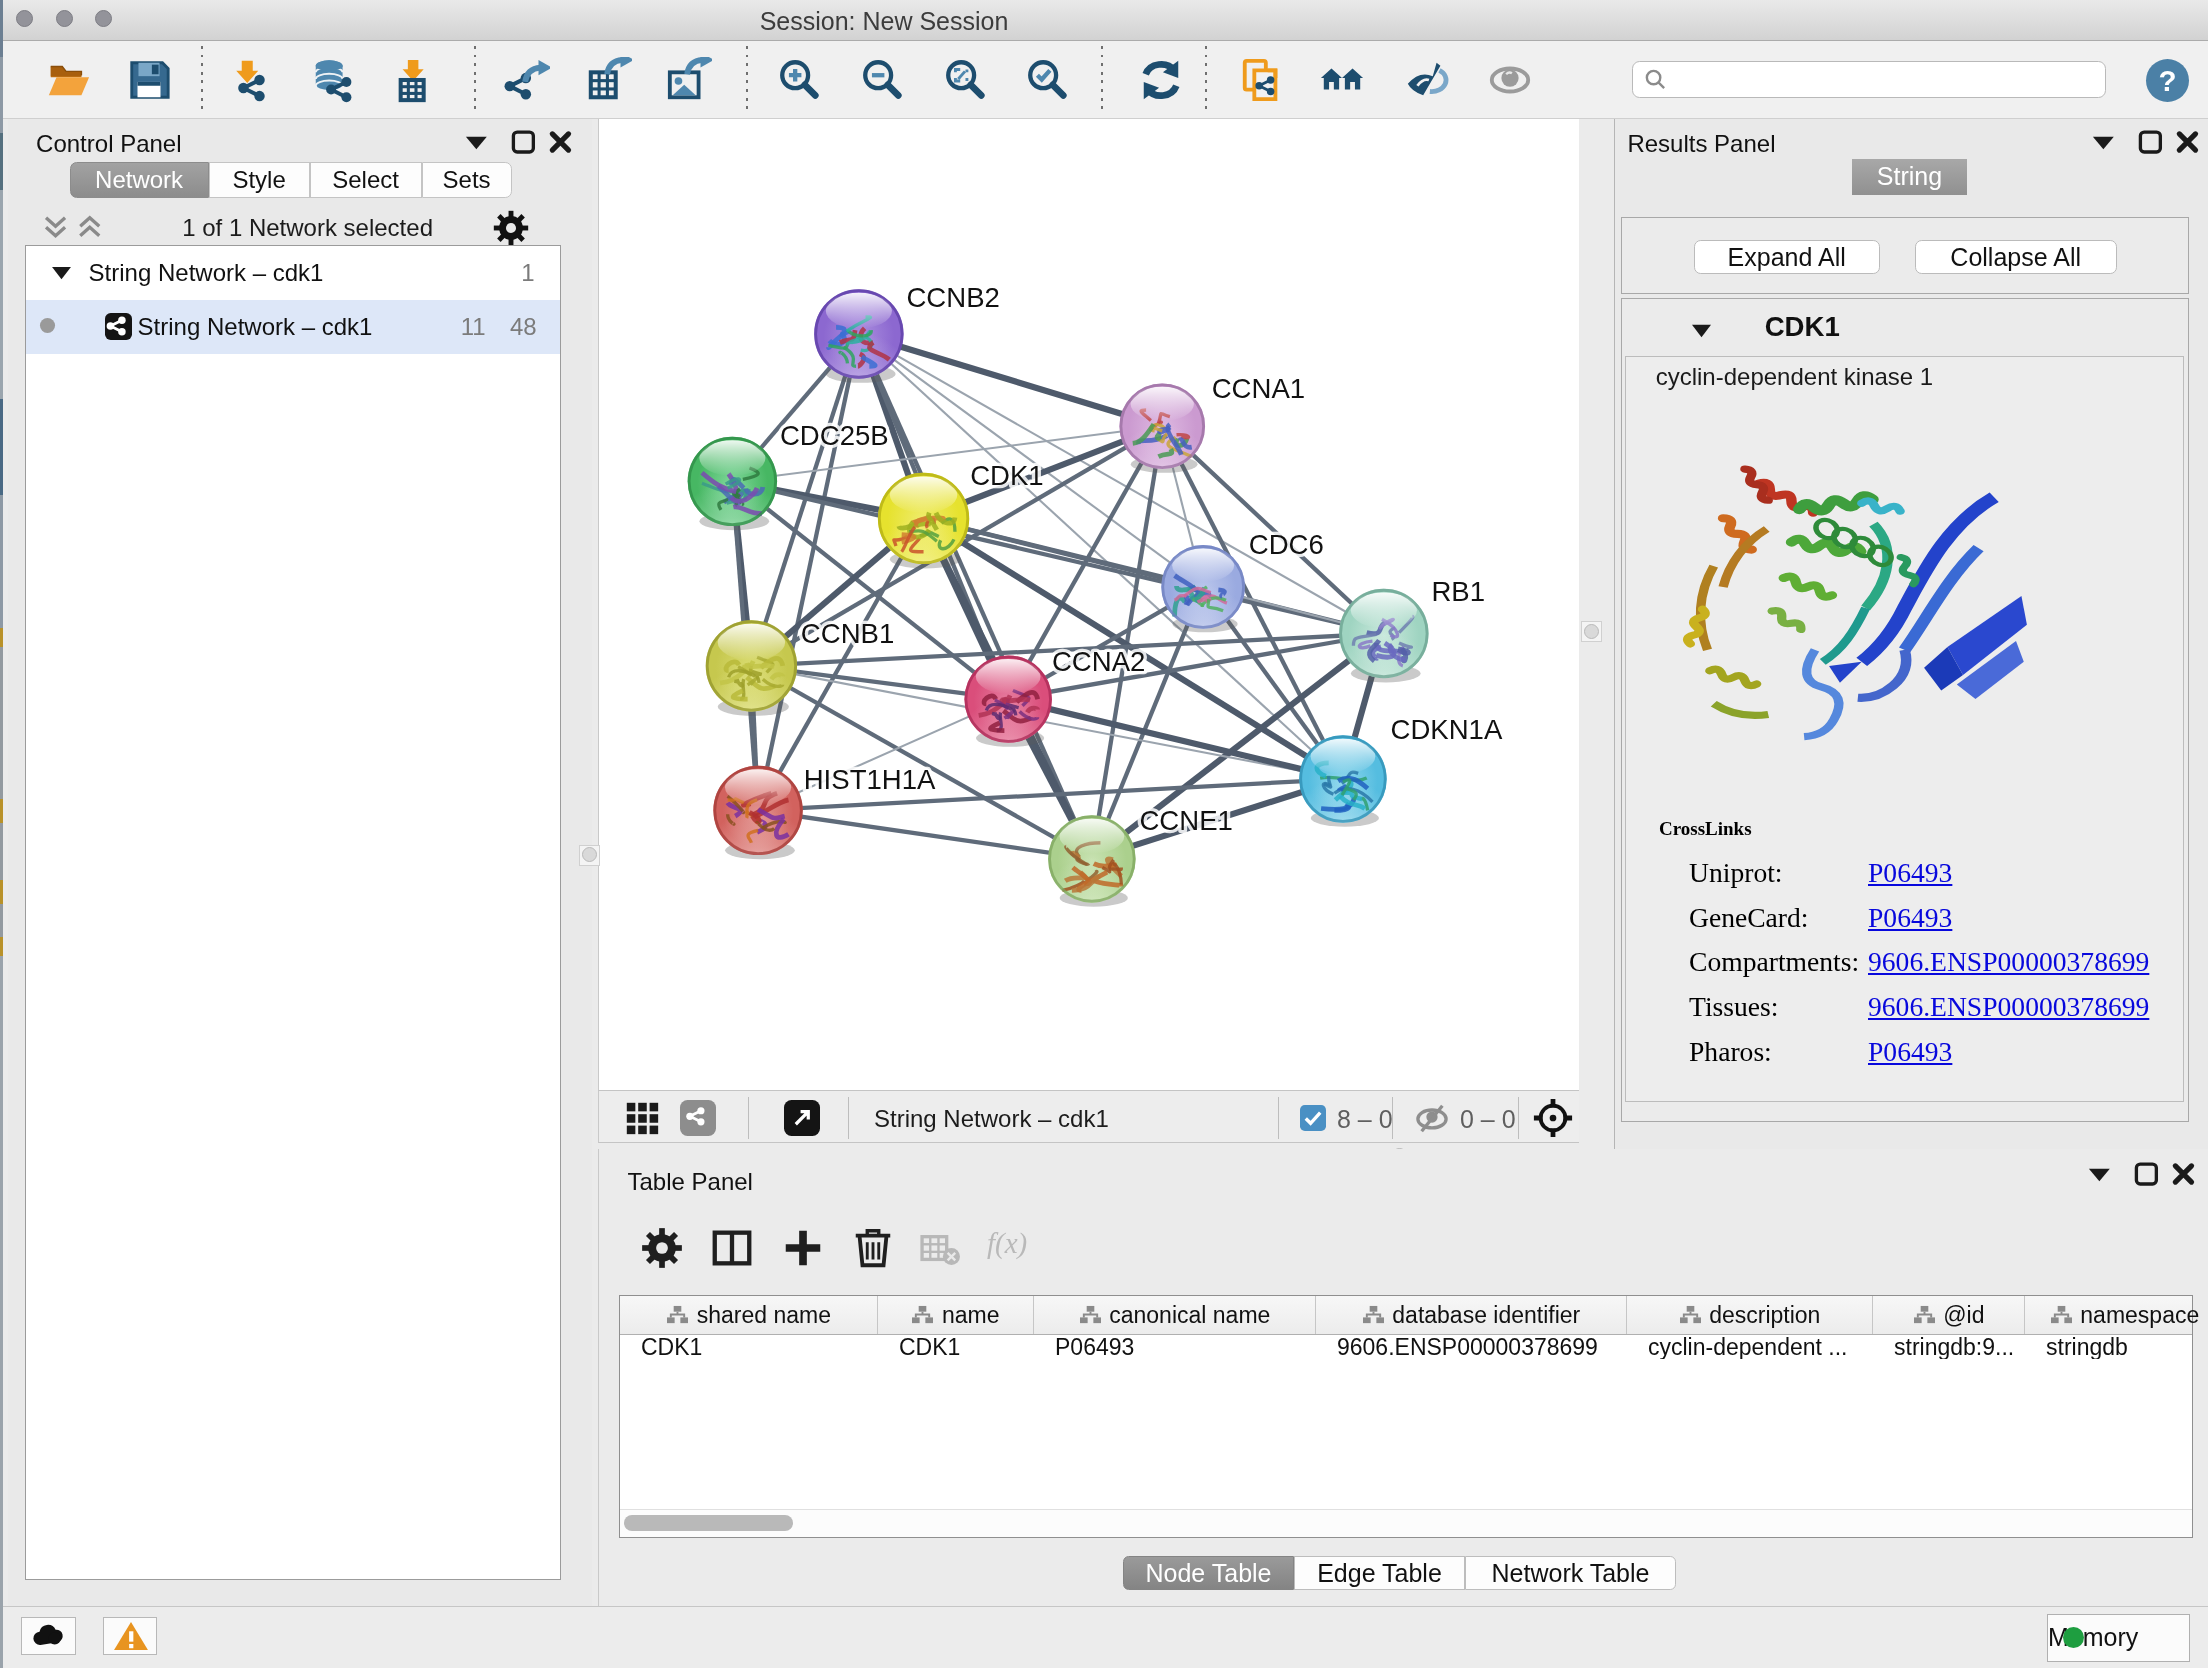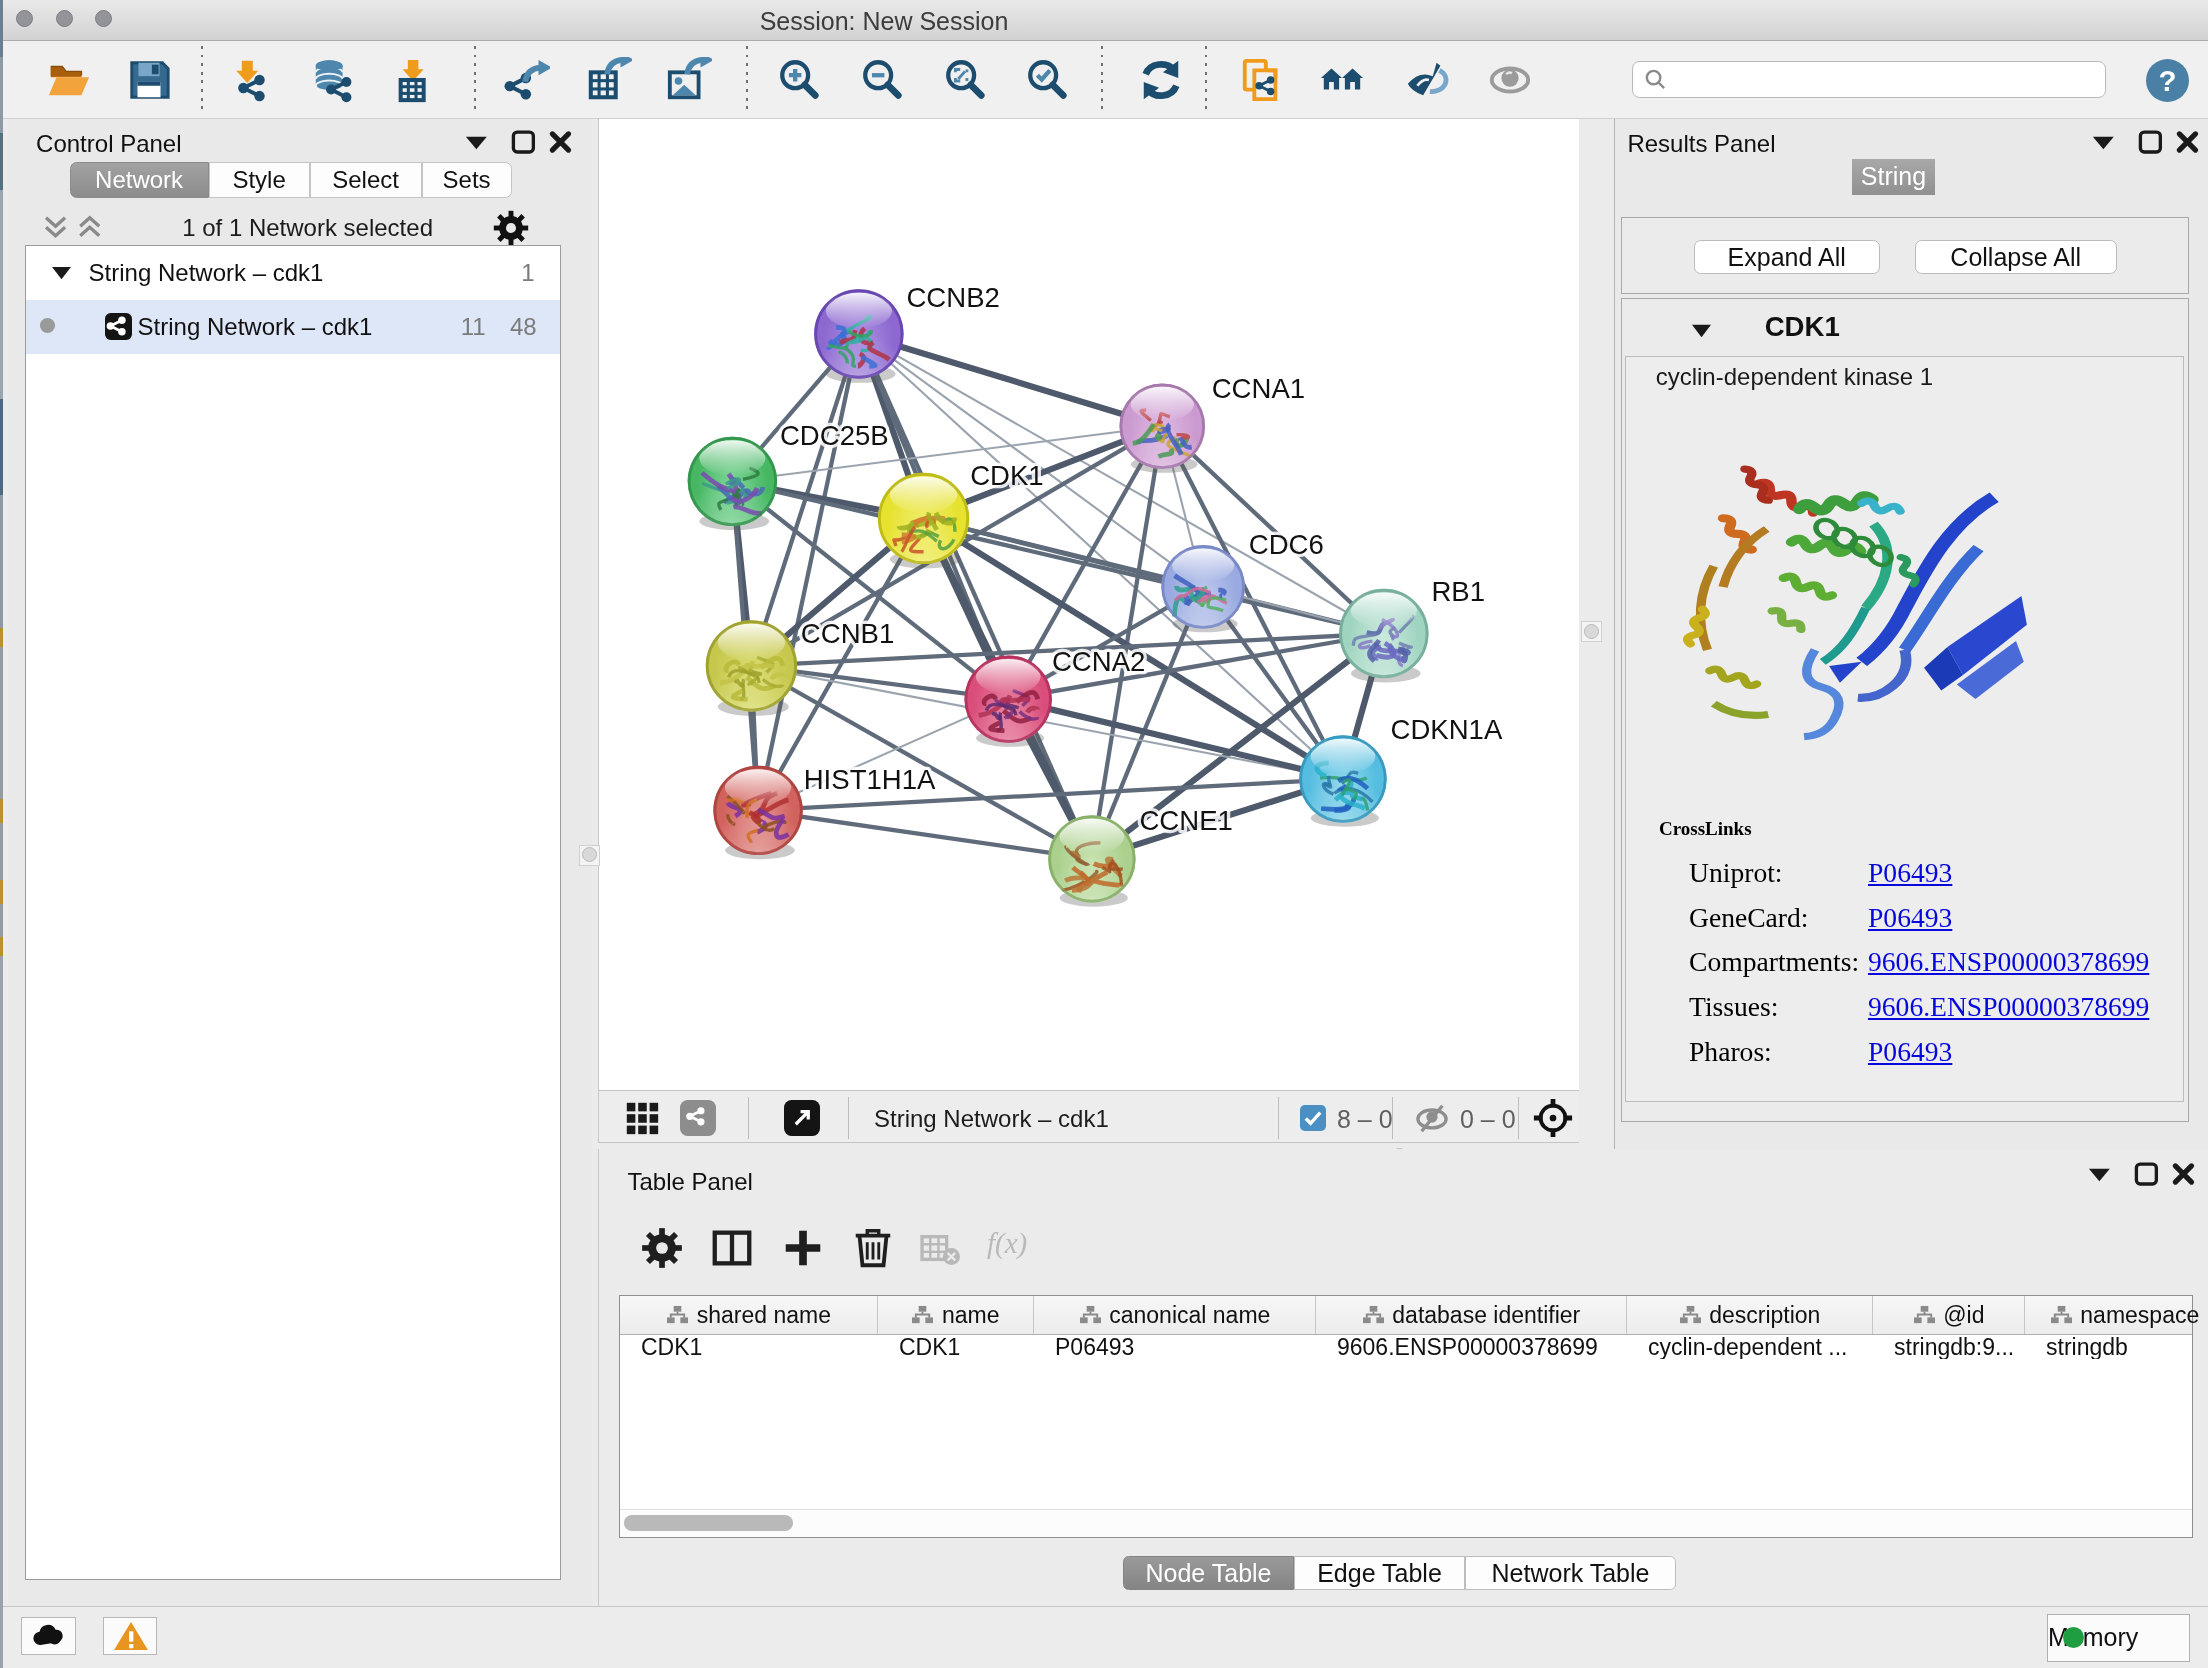--- a/index.html
+++ b/index.html
@@ -24,21 +24,21 @@
 .tab.sel{background:linear-gradient(#a2a2a2,#8c8c8c);color:#fff;border-color:#8c8c8c;border-radius:6.7px 0 0 6.7px}
 #netlist{position:absolute;left:17px;top:126px;width:536px;height:1335px;background:#fff;
   border:1.9px solid #9b9b9b;overflow:hidden}
 #canvas{position:absolute;left:598px;top:119px;width:981px;height:971px;background:#fff;
   border-left:1px solid #c9c9c9}
 #viewbar{position:absolute;left:598px;top:1090px;width:981px;height:53px;background:#ededed;
   border-top:1px solid #c4c4c4;border-bottom:1px solid #c4c4c4;border-left:1px solid #c9c9c9}
 .vbtn{position:absolute;top:8.6px;width:36px;height:36px;border-radius:7.6px;padding:5.7px 0 0 5.7px}
 #rpanel{position:absolute;left:1614px;top:119px;width:594px;height:1030px;background:#e9e9e9;
   border-left:1px solid #b5b5b5}
-#stringtab{position:absolute;left:237px;top:40px;width:83px;height:36px;border-radius:0;
+#stringtab{position:absolute;left:237px;top:40px;width:115px;height:36px;border-radius:0;
   background:linear-gradient(#a8a8a8,#909090);color:#fff;font-size:25px;text-align:center;line-height:34px}
 .rbox{position:absolute;left:5.7px;width:568px;background:#ebebeb;border:1px solid #a8a8a8}
 .rbtn{position:absolute;top:22px;height:34px;background:#fff;border:1px solid #bbb;border-radius:6.7px;
   font-size:25px;text-align:center;line-height:32px;color:#111}
 #tpanel{position:absolute;left:598px;top:1149px;width:1610px;height:457px;background:#ebebeb;
   border-left:1px solid #c9c9c9}
 #tbl{position:absolute;left:20px;top:146px;width:1574px;height:243px;background:#fff;
   border:1.9px solid #8f8f8f}
 #thead{display:flex;height:39px;background:linear-gradient(#f7f7f7,#ececec);border-bottom:1px solid #b0b0b0}
 .th{flex:none;display:flex;border-right:1px solid #c6c6c6;font-size:23px;color:#111;

